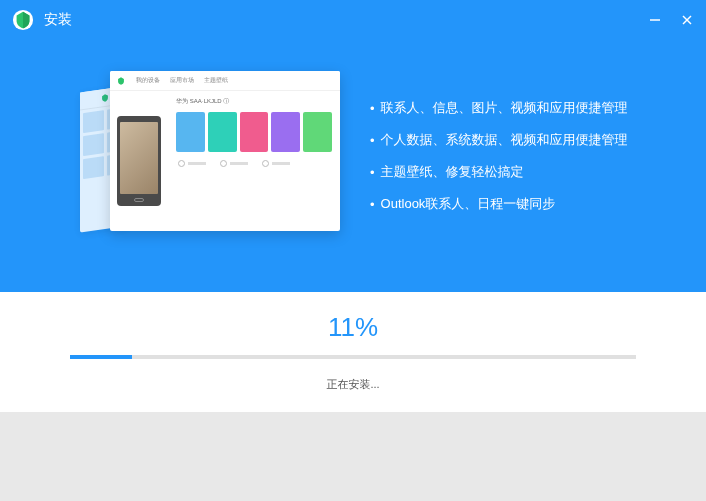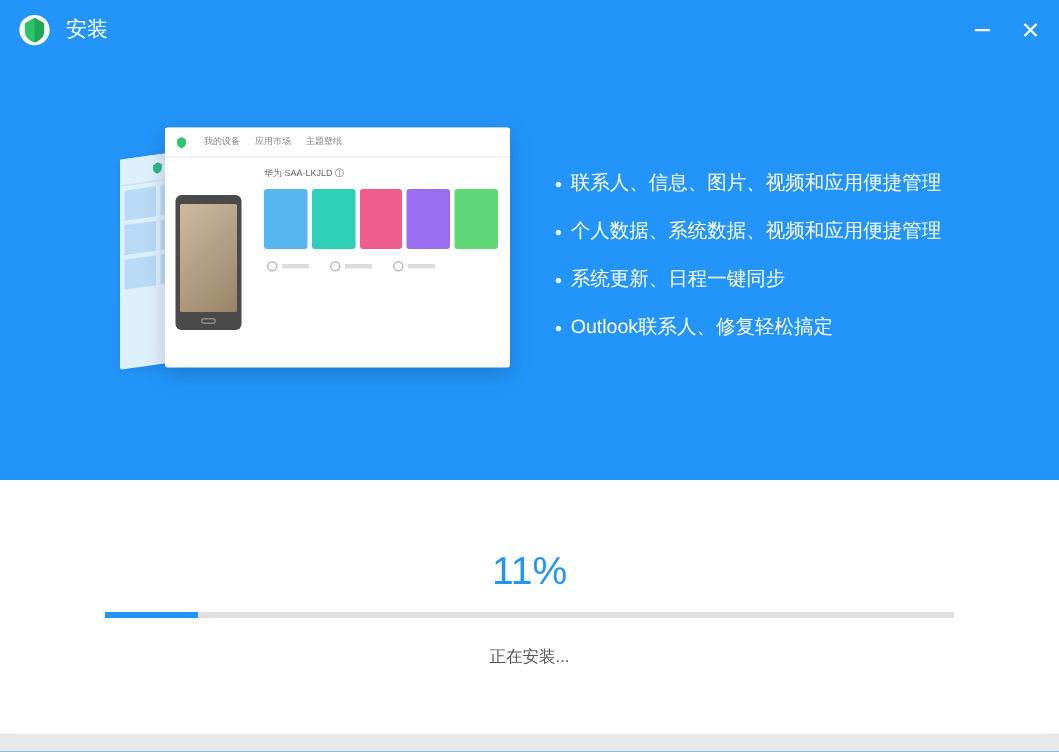--- a/index.html
+++ b/index.html
@@ -5,21 +5,21 @@
 * { margin: 0; padding: 0; box-sizing: border-box; }
 body {
   background: #e8e8e8;
   font-family: "Microsoft YaHei", "PingFang SC", sans-serif;
   width: 706px;
   height: 501px;
   overflow: hidden;
 }
 .window {
   width: 706px;
-  height: 489px;
+  height: 412px;
   background: #fff;
   display: flex;
   flex-direction: column;
 }
 .header {
   background: #2395fa;
   height: 320px;
   position: relative;
   display: flex;
   flex-direction: column;
@@ -338,25 +338,25 @@
         <div class="feature-item">
           <span class="bullet">•</span>
           <span>联系人、信息、图片、视频和应用便捷管理</span>
         </div>
         <div class="feature-item">
           <span class="bullet">•</span>
           <span>个人数据、系统数据、视频和应用便捷管理</span>
         </div>
         <div class="feature-item">
           <span class="bullet">•</span>
-          <span>系统更新、日程一键同步</span>
+          <span>主题壁纸、修复轻松搞定</span>
         </div>
         <div class="feature-item">
           <span class="bullet">•</span>
-          <span>Outlook联系人、修复轻松搞定</span>
+          <span>Outlook联系人、日程一键同步</span>
         </div>
       </div>
     </div>
   </div>
 
   <div class="progress-area">
     <div class="percent">11%</div>
     <div class="progress-bar">
       <div class="progress-fill" style="width:11%"></div>
     </div>

